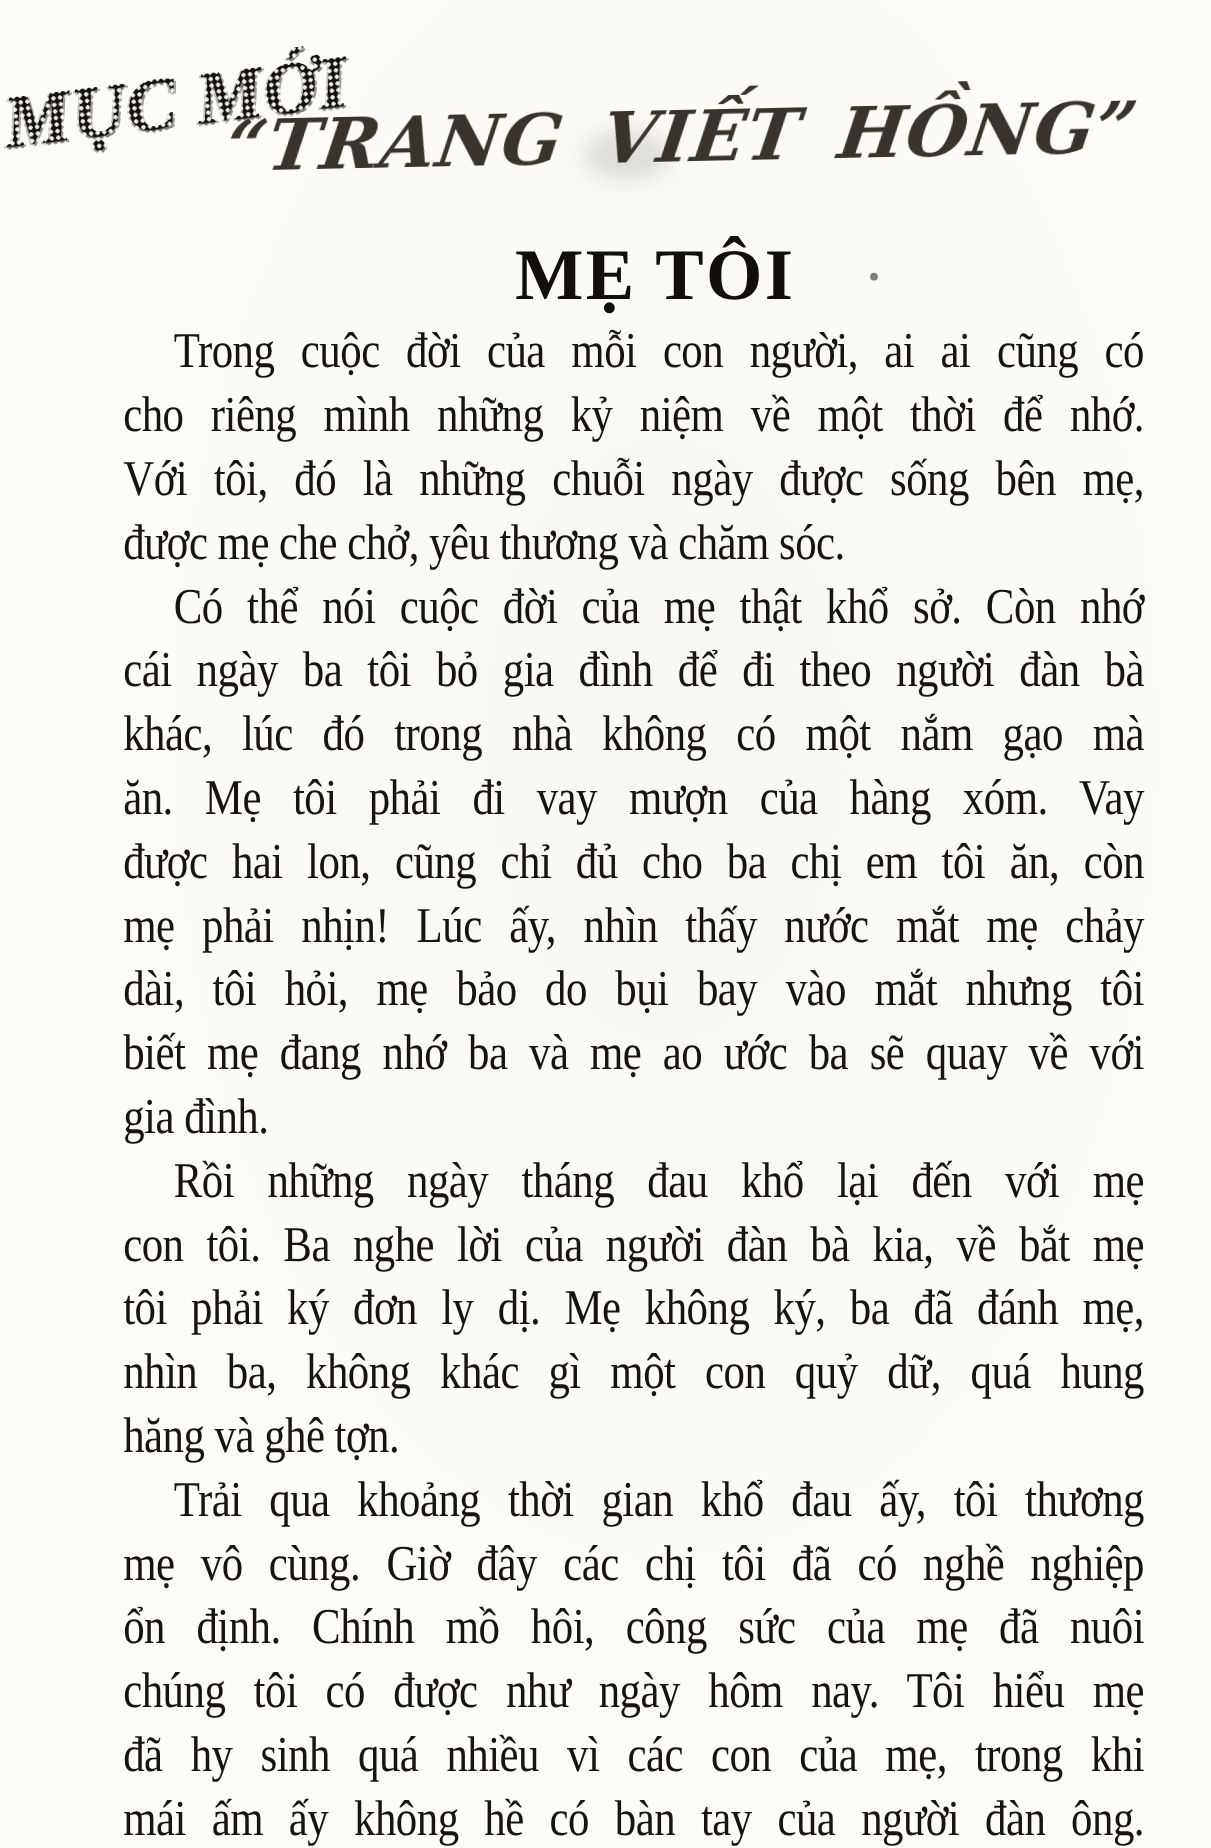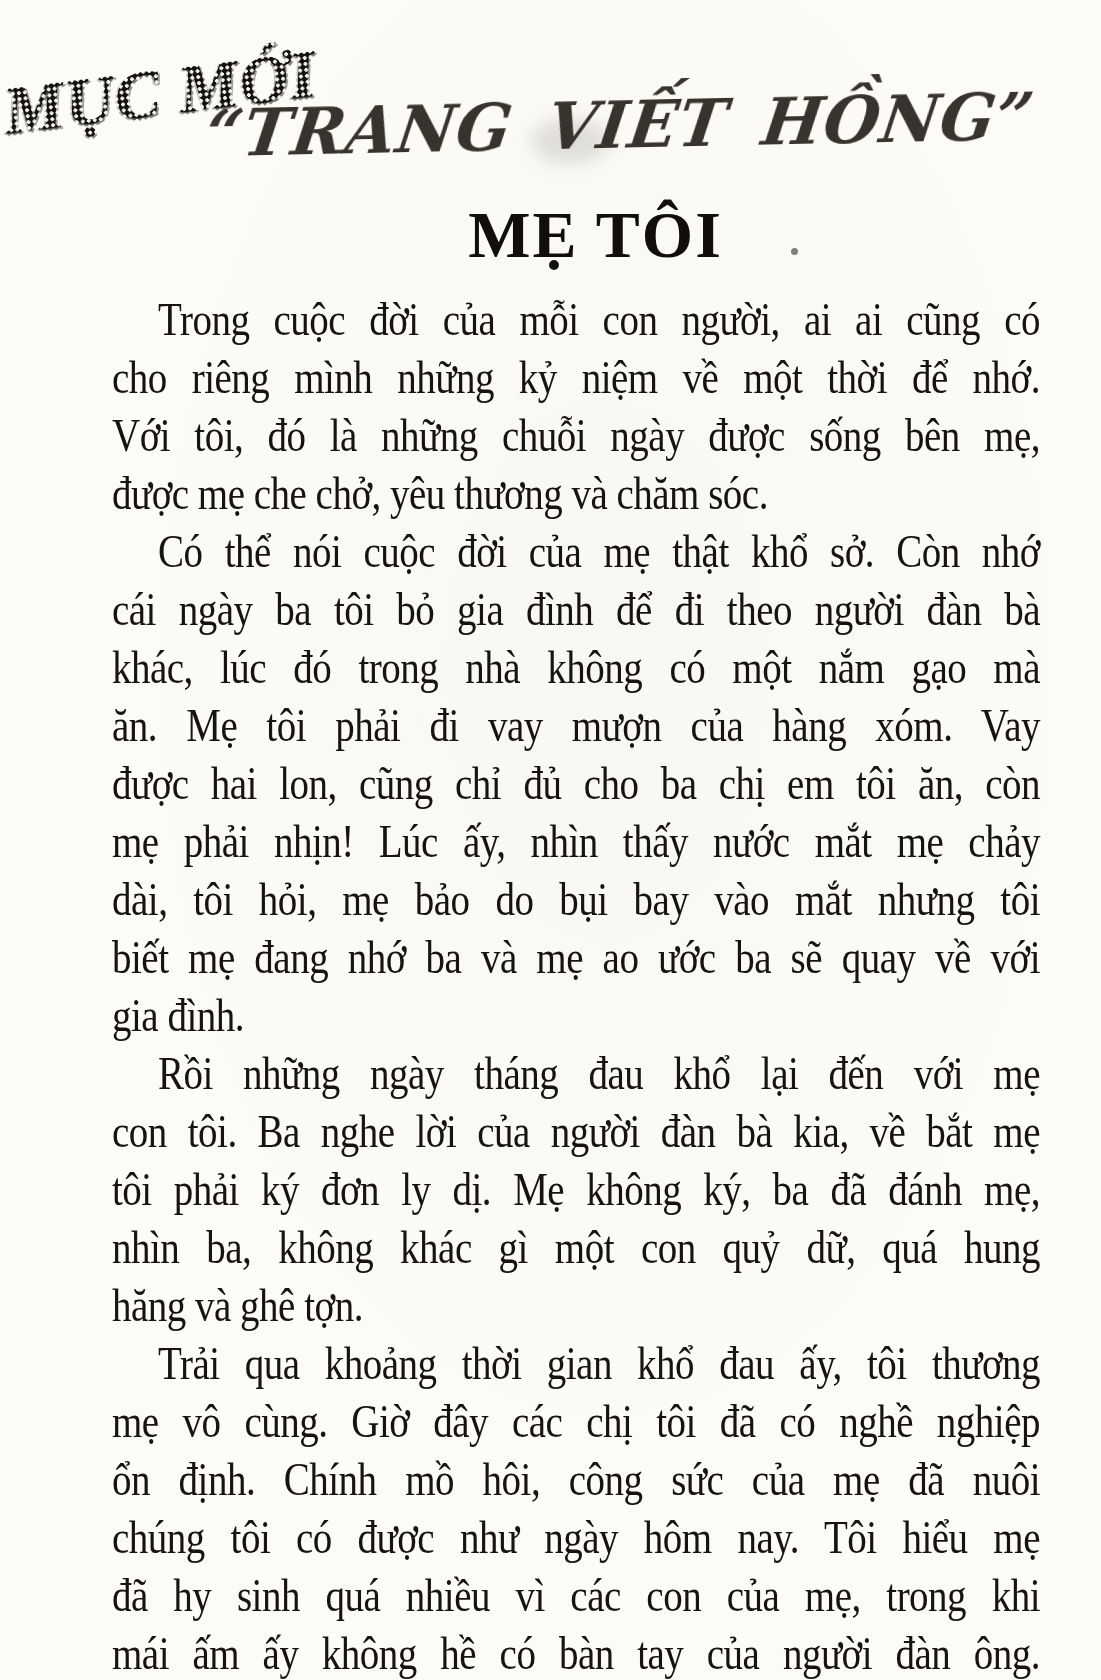--- a/index.html
+++ b/index.html
@@ -57,21 +57,21 @@
     filter: blur(0.4px);
     white-space: nowrap;
   }
 
   
   .doc-title {
     position: absolute;
     left: 106px;
     right: 16px;
     top: 202px;
-    margin: 0;
+    margin: 16px;
     text-align: center;
     font-family: "Liberation Serif", "DejaVu Serif", serif;
     font-weight: 700;
     font-size: 66px;
     letter-spacing: 2px;
     line-height: 1;
     color: #120f0b;
   }
 
   

